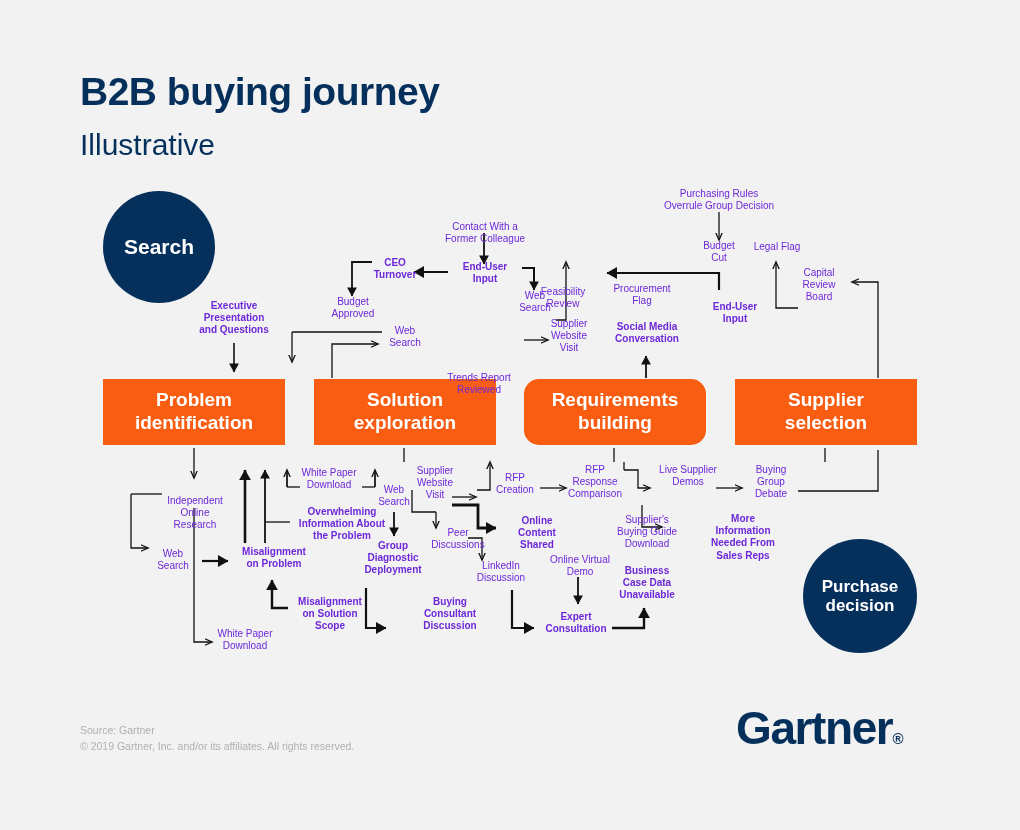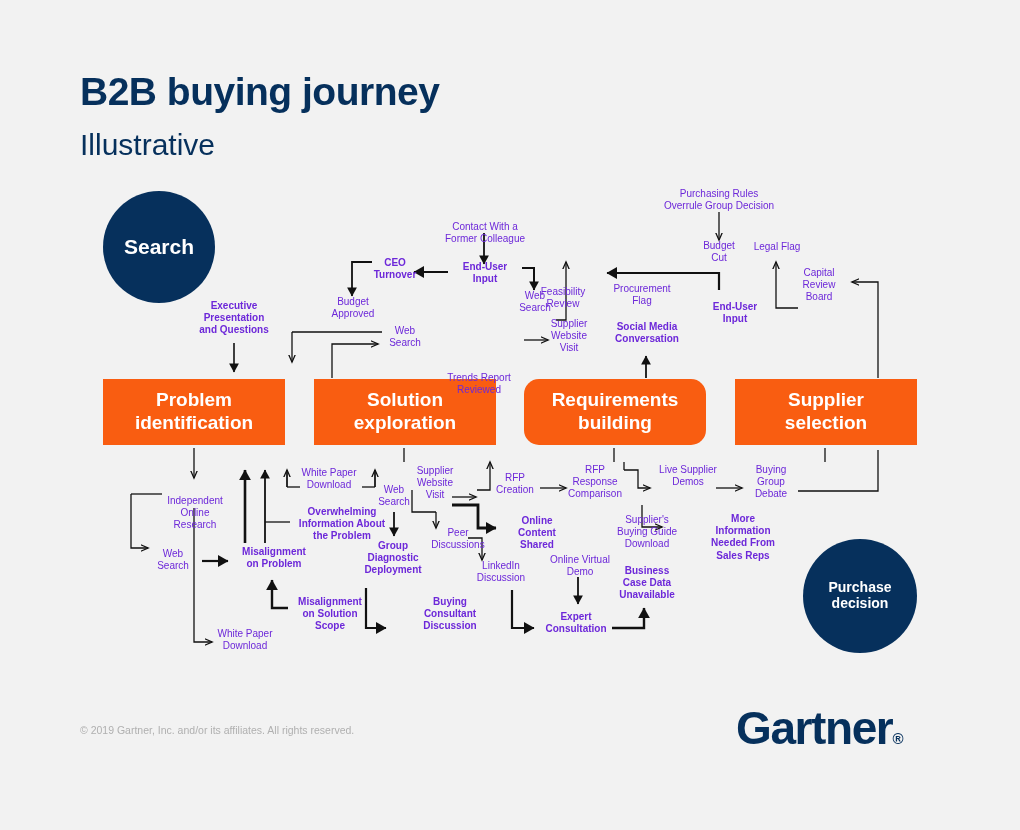--- a/index.html
+++ b/index.html
@@ -26,21 +26,21 @@
   }
 
   
   .circle{
     position:absolute;border-radius:50%;
     background:#06305c;color:#fff;
     display:flex;align-items:center;justify-content:center;
     text-align:center;font-weight:bold;line-height:1.12;
   }
   #start-circle{left:103px;top:191px;width:112px;height:112px;font-size:21px;}
-  #purchase-circle{left:803px;top:539px;width:114px;height:114px;font-size:14px;}
+  #purchase-circle{left:803px;top:539px;width:114px;height:114px;font-size:17px;}
 
   
   .stagebox{
     position:absolute;background:#f95d11;color:#fff;
     display:flex;align-items:center;justify-content:center;
     text-align:center;font-weight:bold;font-size:19px;line-height:1.2;
     top:379px;height:66px;
   }
   #box-problem{left:103px;width:182px;}
   #box-solution{left:314px;width:182px;}
@@ -241,17 +241,18 @@
   <div class="node ml" style="left:538px;top:554px;width:84px;">Online Virtual<br>Demo</div>
   <div class="node b ml" style="left:534px;top:611px;width:84px;">Expert<br>Consultation</div>
   <div class="node ml" style="left:560px;top:464px;width:70px;">RFP<br>Response<br>Comparison</div>
   <div class="node ml" style="left:600px;top:514px;width:94px;">Supplier's<br>Buying Guide<br>Download</div>
   <div class="node b ml" style="left:604px;top:565px;width:86px;">Business<br>Case Data<br>Unavailable</div>
   <div class="node ml" style="left:650px;top:464px;width:76px;">Live Supplier<br>Demos</div>
   <div class="node b ml" style="left:700px;top:513px;width:86px;">More<br>Information<br>Needed From<br>Sales Reps</div>
   <div class="node ml" style="left:744px;top:464px;width:54px;">Buying<br>Group<br>Debate</div>
 
   <div class="src">
+    <div>Source: Gartner</div>
     <div>© 2019 Gartner, Inc. and/or its affiliates. All rights reserved.</div>
   </div>
   <div class="logo"><span>Gartner</span><span class="reg">®</span></div>
 
 </div>
 
 </body></html>

